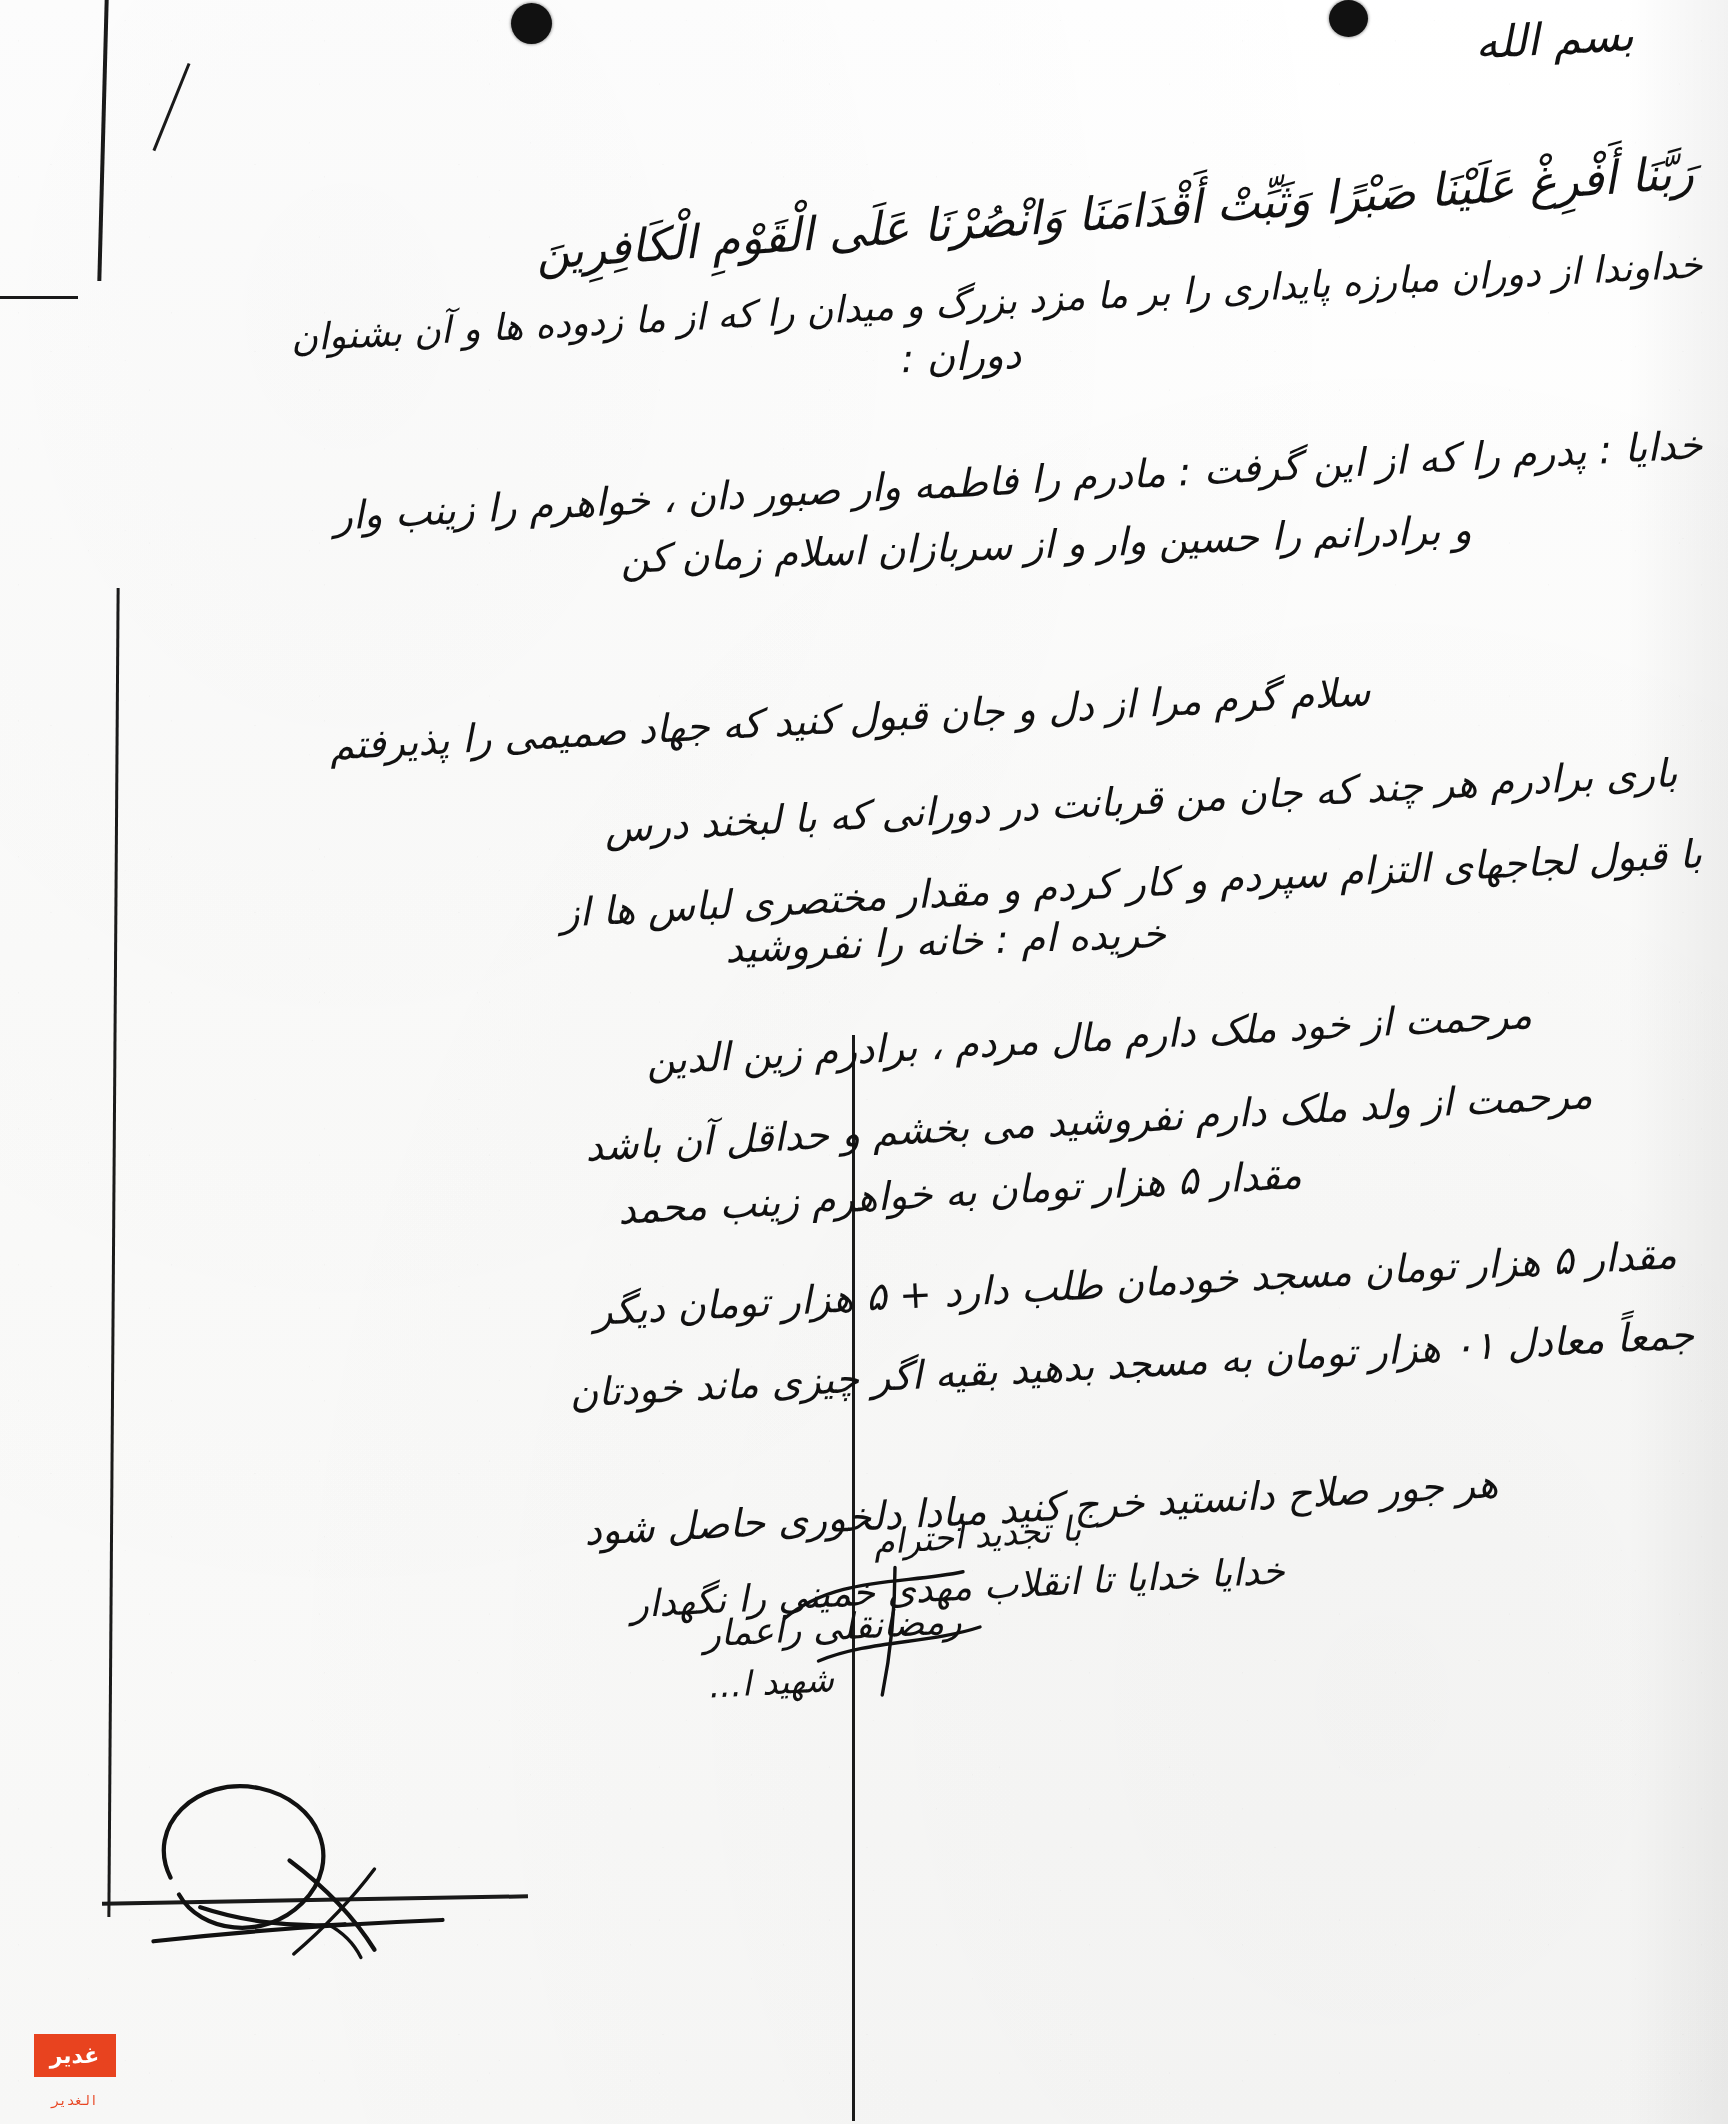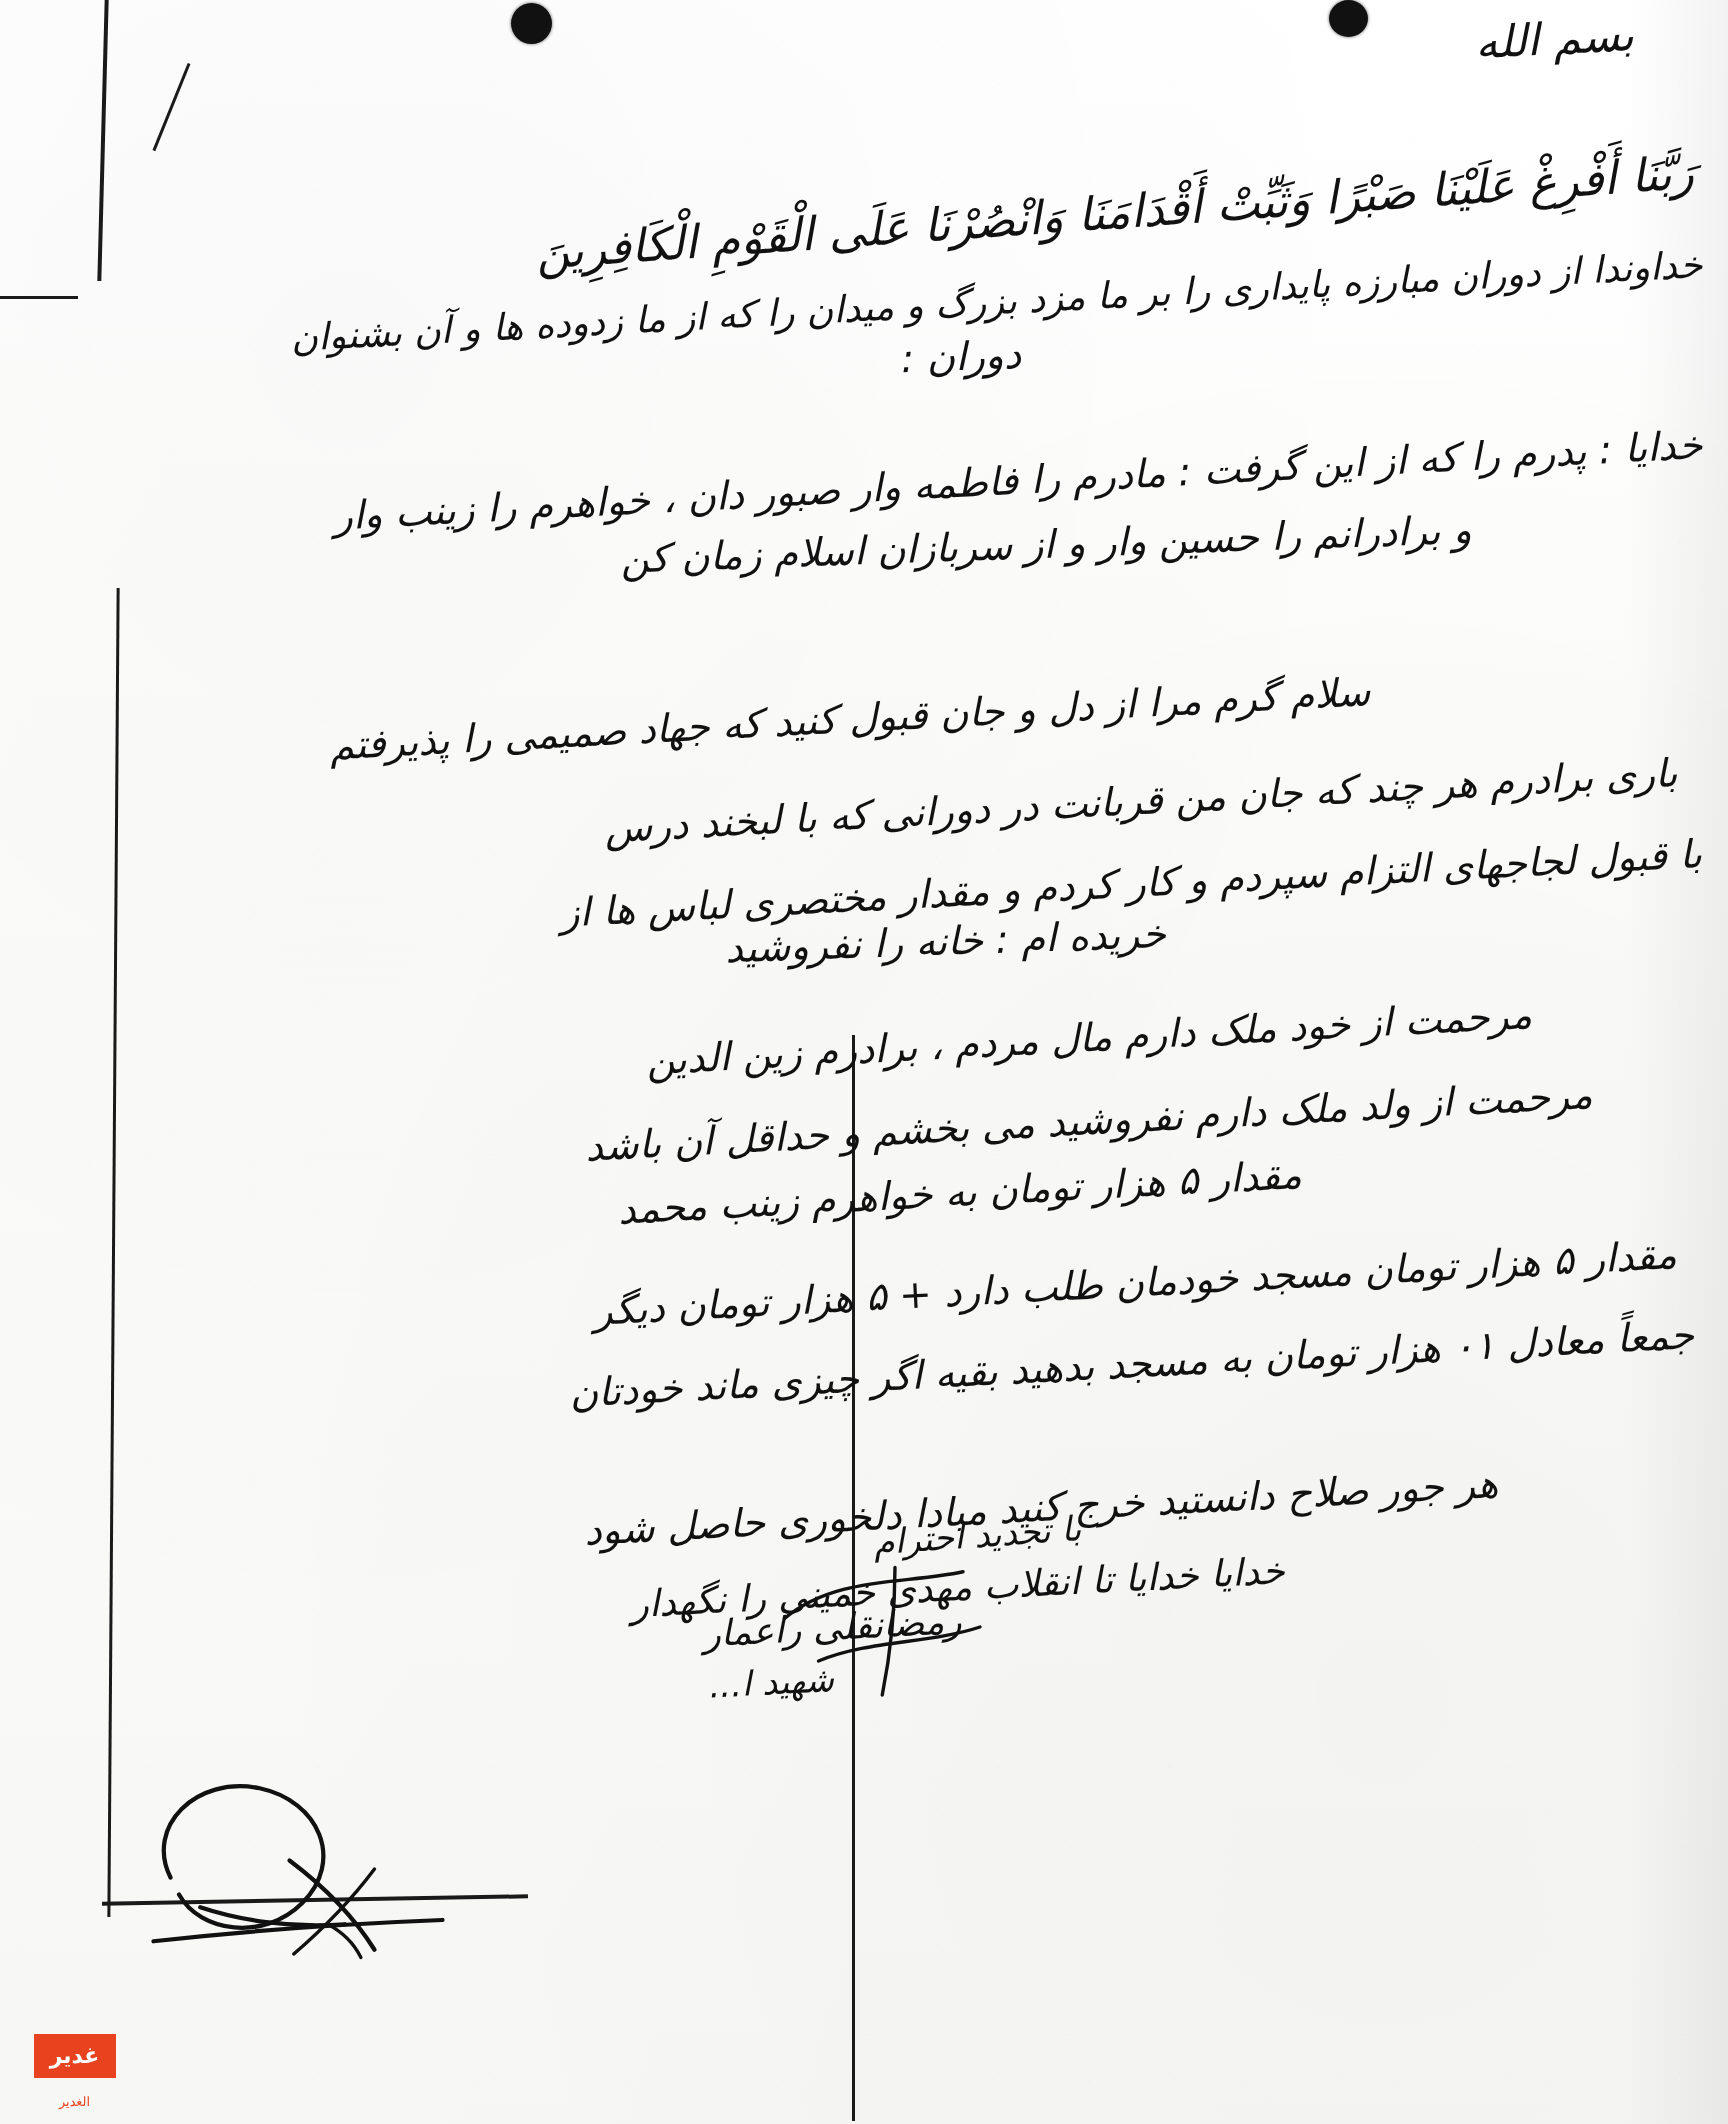--- a/index.html
+++ b/index.html
@@ -101,21 +101,21 @@
     justify-content: center;
     color: #ffffff;
     font-size: 22px;
     font-weight: bold;
     letter-spacing: 0.9px;
     font-family: "DejaVu Sans", sans-serif;
   }
   #site-logo .caption {
     color: #e8431f;
     font-size: 12.8px;
-    font-family: Liberation Sans, sans-serif;
+    font-family: Liberation Mono, monospace;
   }
 
   
   #fold {
     position: absolute;
     right: 0;
     top: 0;
     width: 102px;
     height: 2124px;
     background: linear-gradient(270deg, rgba(0,0,0,0.05) 0%, rgba(0,0,0,0) 100%);

